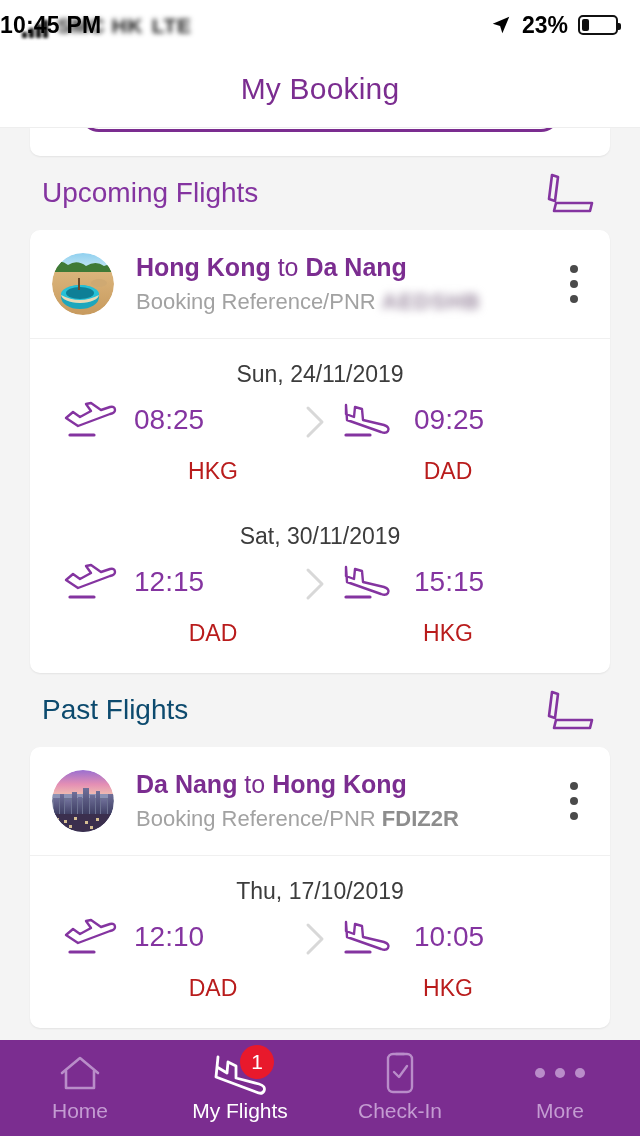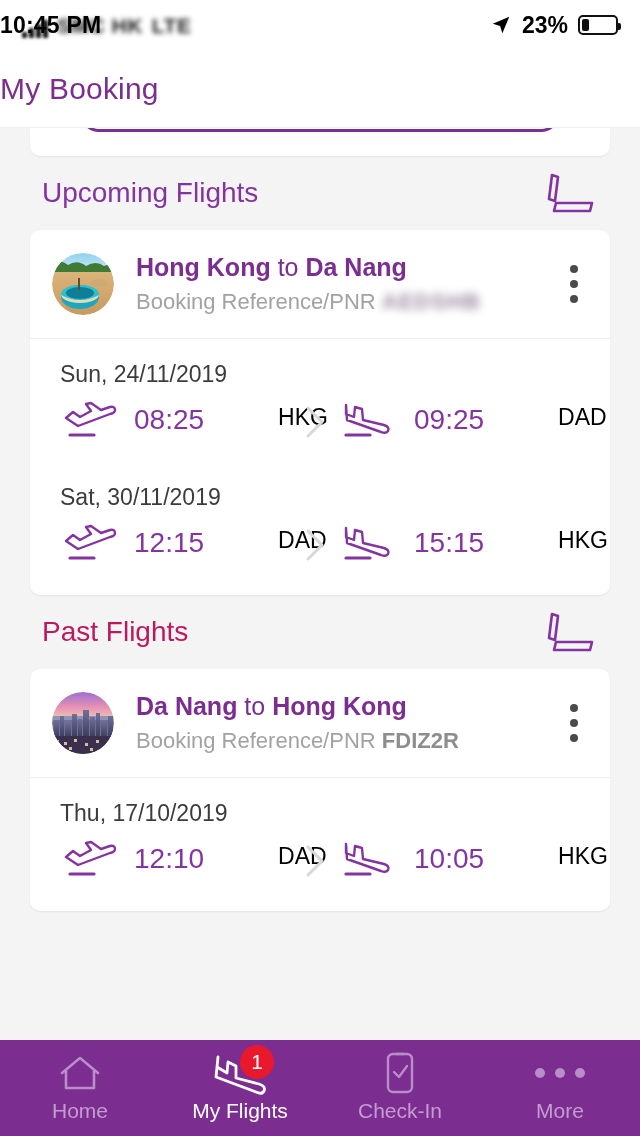--- a/index.html
+++ b/index.html
@@ -44,21 +44,21 @@
   }
   .batt::after {
     content: ""; position: absolute; right: -5px; top: 6px;
     width: 3px; height: 7px; background: #111; border-radius: 0 2px 2px 0;
   }
   .batt-fill { height: 100%; background: #111; border-radius: 2px; }
 
   
   .titlebar {
     height: 78px; background: #ffffff;
-    display: flex; align-items: center; 
+    display: flex; align-items: center; justify-content: center;
     border-bottom: 1px solid #eeeeee;
   }
   .titlebar h1 { font-size: 30px; font-weight: 400; color: #7b2d90; letter-spacing: .2px; }
 
   
   .scroll { position: absolute; top: 128px; bottom: 96px; left: 0; right: 0; overflow: hidden; background: #f4f4f4; }
 
   .card {
     background: #ffffff; margin: 0 30px; border-radius: 10px;
     box-shadow: 0 1px 2px rgba(0,0,0,.07);
@@ -71,21 +71,21 @@
     background: #ffffff; border: 3px solid #7b2d90; border-radius: 19px;
   }
 
   
   .section-head {
     display: flex; align-items: center; justify-content: space-between;
     padding: 0 42px; height: 74px; gap: 17px;
   }
   .section-title { font-size: 28px; font-weight: 400; }
   .section-title.accent { color: #8434a0; }
-  .section-title.dark { color: #be185d; }
+  .section-title.dark { color: #0c4a6e; }
   .seat-icon { width: 60px; height: 48px; }
 
   
   .booking-head { display: flex; align-items: center; padding: 22px 26px 22px 22px; }
   .avatar {
     width: 62px; height: 62px; border-radius: 50%;
     flex: 0 0 62px; overflow: hidden; position: relative;
   }
   .avatar svg { display: block; width: 100%; height: 100%; }
   .route-wrap { flex: 1; margin-left: 22px; min-width: 0; }
@@ -93,30 +93,30 @@
   .route b { font-weight: 700; }
   .pnr { font-size: 22px; color: #a2a2a2; margin-top: 5px; line-height: 1.25; }
   .pnr b { font-weight: 700; color: #8d8d8d; }
   .pnr .redacted { filter: blur(4px); color: #9b8aa0; font-weight: 700; letter-spacing: 1px; }
   .kebab { display: flex; flex-direction: column; gap: 7px; padding: 6px 6px 6px 14px; }
   .kebab span { width: 8px; height: 8px; border-radius: 50%; background: #4a4a4a; display: block; }
 
   .divider { height: 1px; background: #f0f0f0; margin: 0; }
 
   
-  .segments { padding: 22px 0 26px; }
+  .segments { padding: 22px 0 26px; text-align: center; }
   .seg { padding: 0 30px; }
   .seg + .seg { margin-top: 38px; }
   .seg-date { font-size: 23px; color: #3c3c3c; margin-bottom: 10px; }
   .seg-row { display: flex; align-items: flex-start; }
-  .leg { display: flex; flex-direction: row; width: 232px; }
+  .leg { display: flex; flex-direction: column; width: 232px; }
   .leg-top { display: flex; align-items: center; gap: 16px; }
   .plane-icon { width: 58px; height: 44px; flex: 0 0 58px; }
   .leg-time { font-size: 28px; color: #8434a0; font-weight: 400; }
-  .leg-code { font-size: 23px; color: #000000; margin-top: 6px; margin-left: 74px; }
+  .leg-code { font-size: 23px; color: #b91c1c; margin-top: 16px; margin-left: 74px; }
   .chev { width: 34px; height: 48px; flex: 0 0 34px; margin: 0 6px; align-self: flex-start; }
   .leg.right { width: auto; }
   .leg.right .leg-top { gap: 18px; }
 
   
   .tabbar {
     position: absolute; left: 0; right: 0; bottom: 0; height: 96px;
     background: #7b2d90; display: flex; align-items: stretch;
   }
   .tab {

